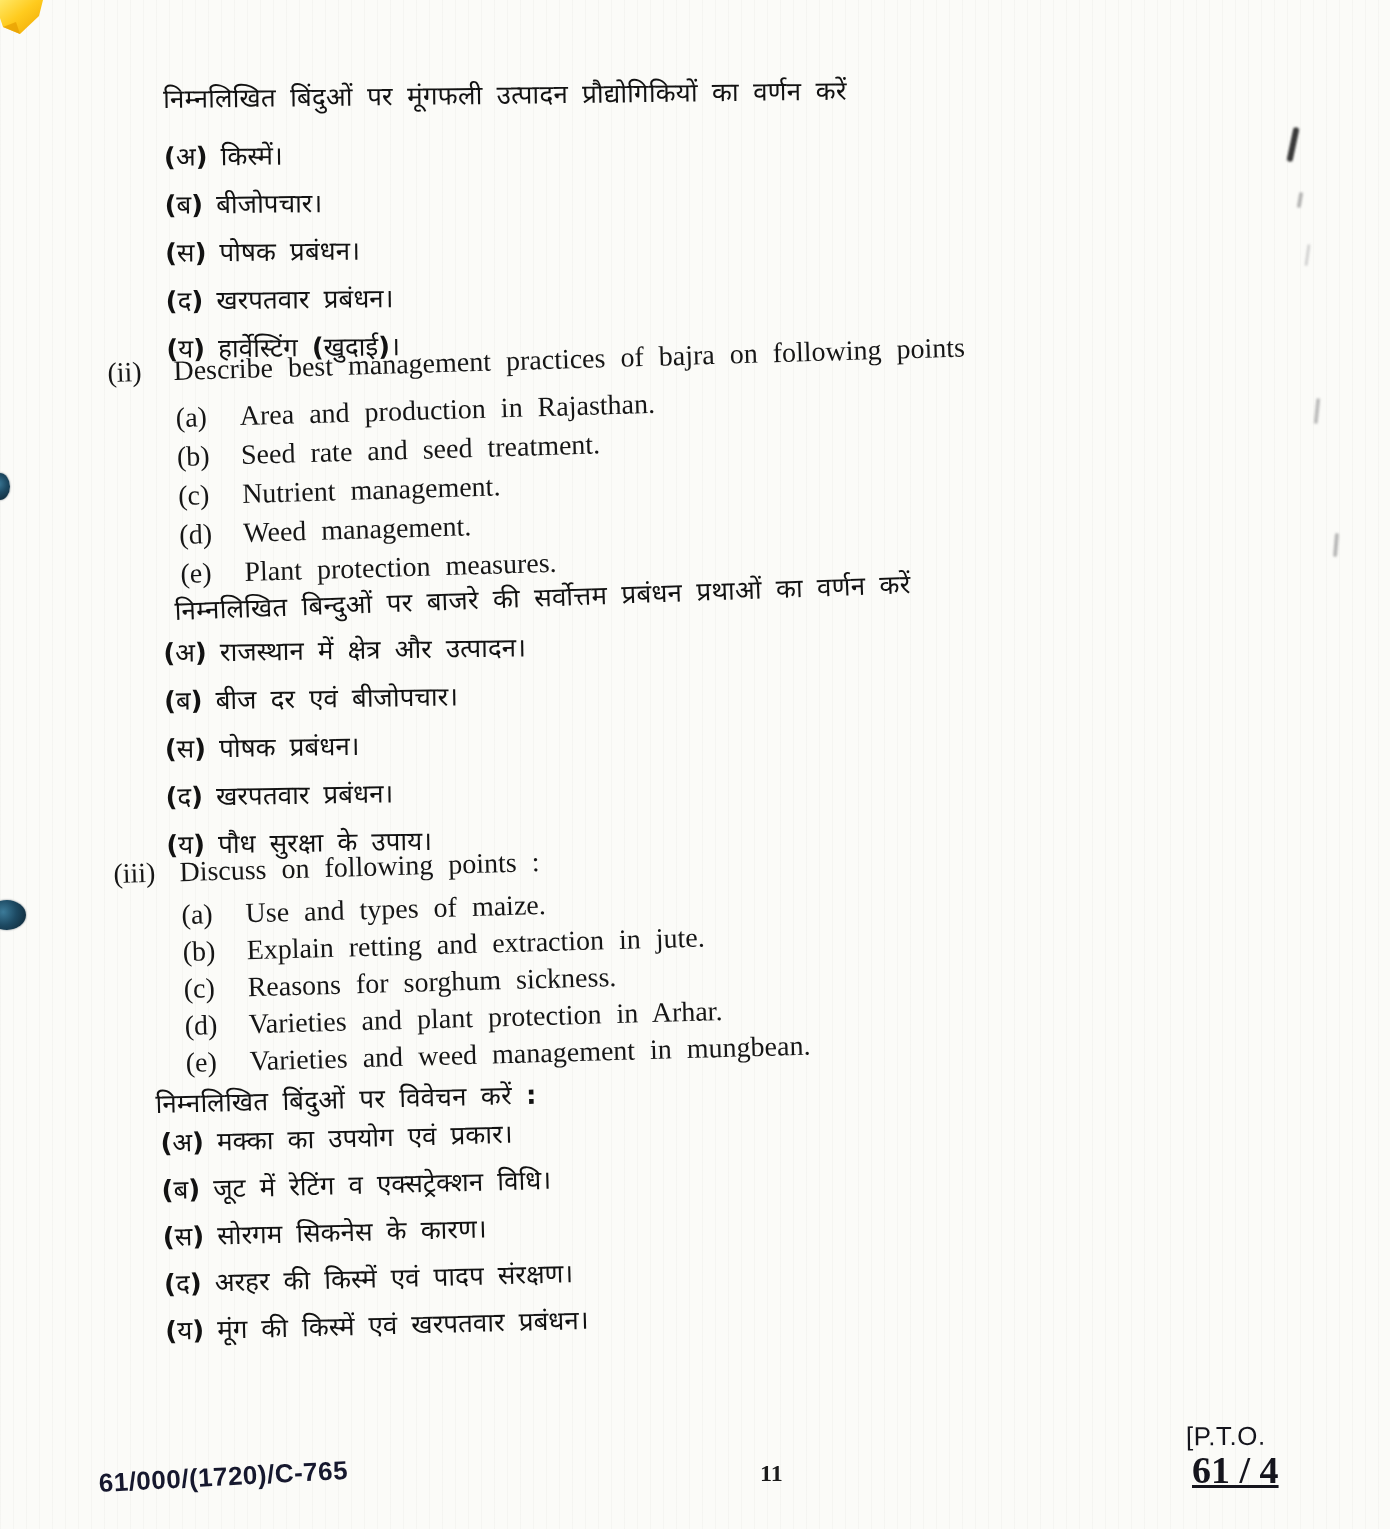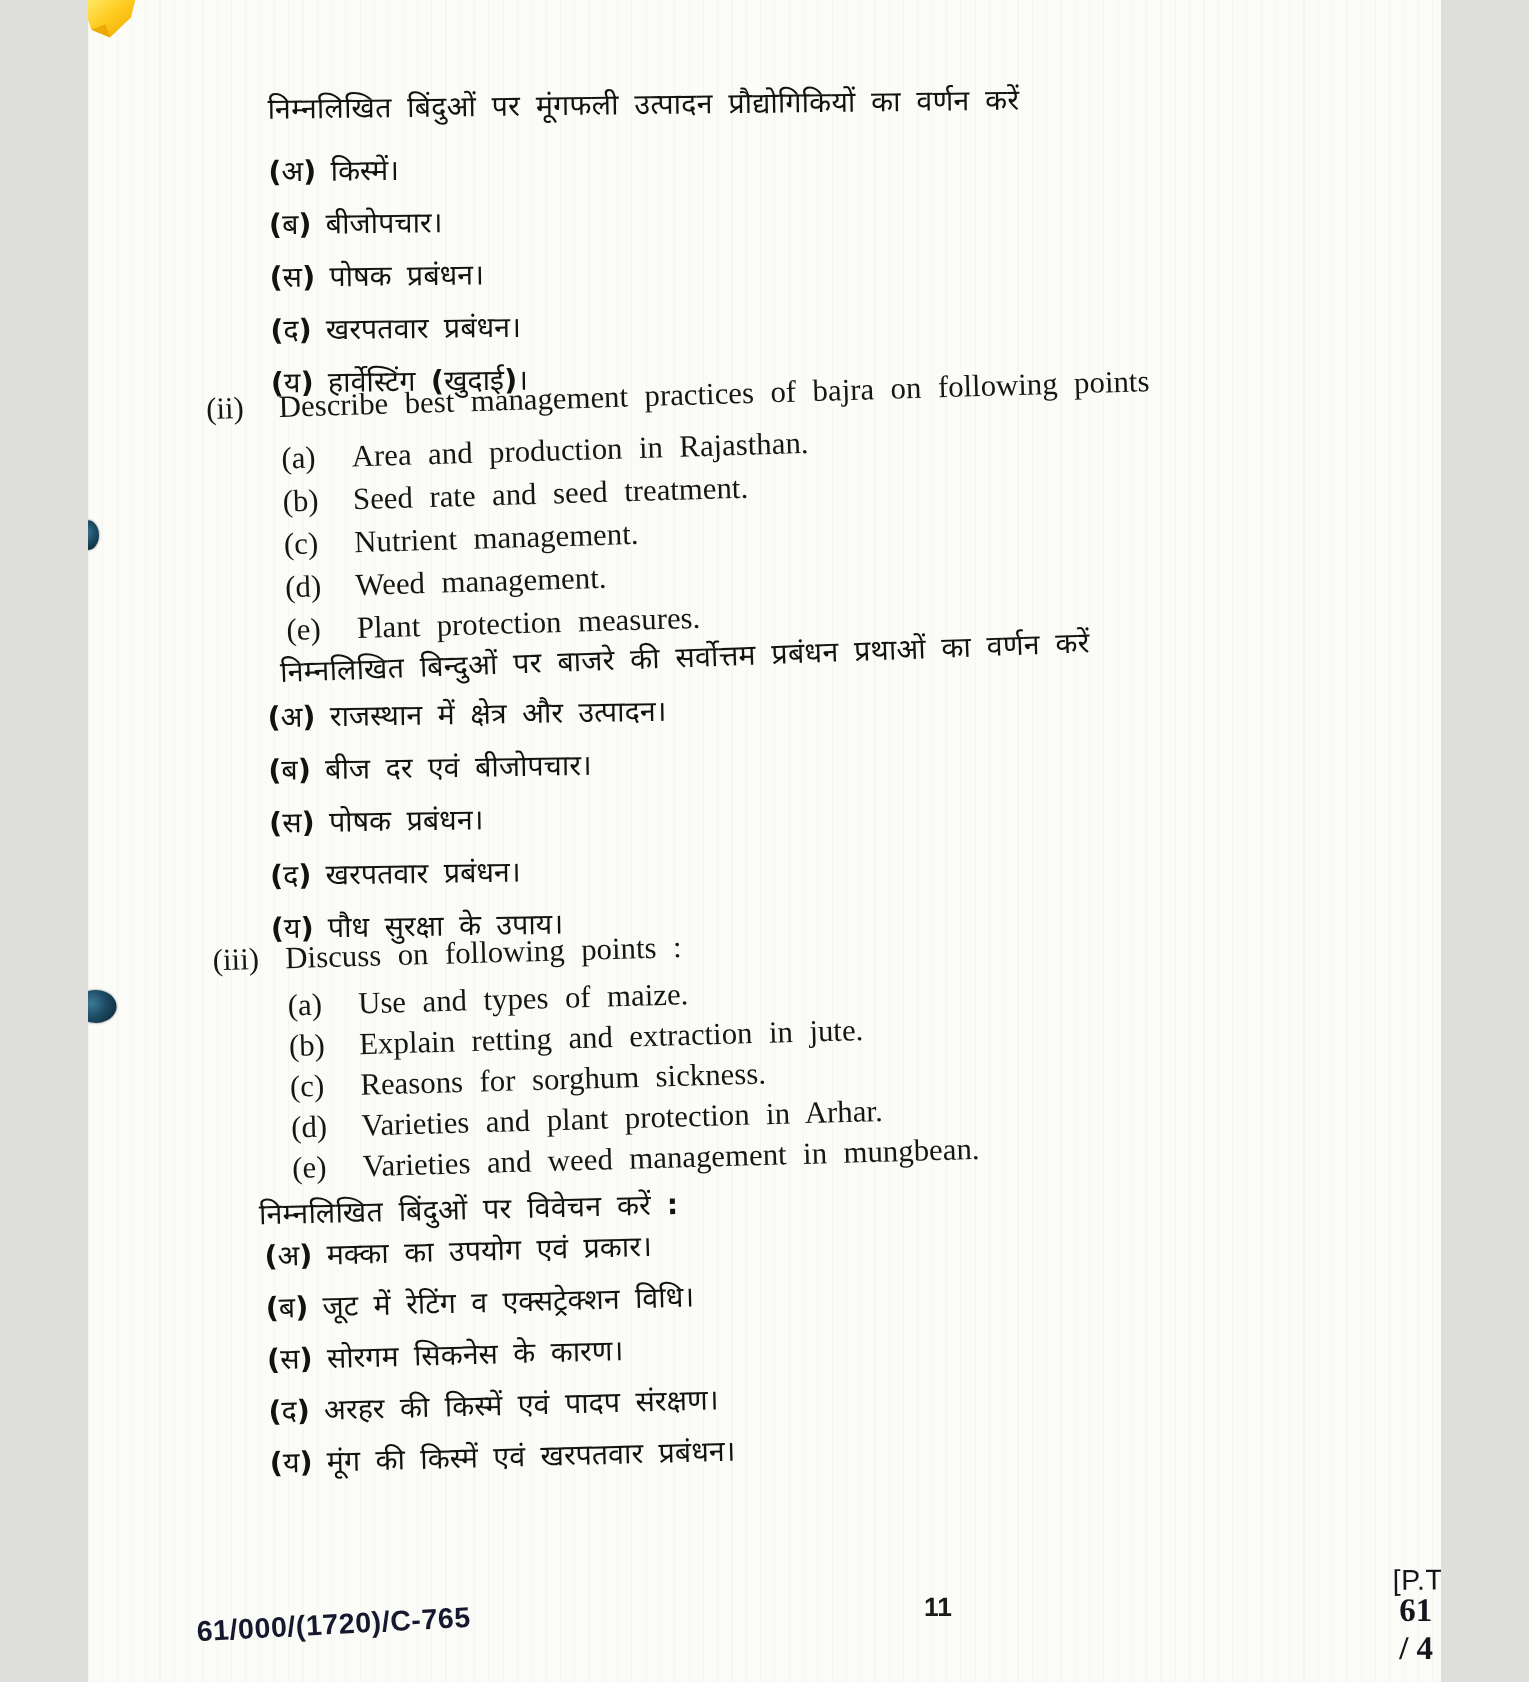--- a/index.html
+++ b/index.html
@@ -1,19 +1,19 @@
 <!DOCTYPE html>
 <html><head>
 <meta charset="utf-8">
 <style>
   * { margin:0; padding:0; box-sizing:border-box; }
   html,body { background:#dededa; }
   .page {
     position:relative;
-    width:1230px; height:1529px;
+    width:1390px; height:1529px;
     margin:0 auto;
     background:#fbfbf8;
     background-image:repeating-linear-gradient(90deg,
       rgba(110,110,100,0.045) 0px, rgba(110,110,100,0.045) 1px,
       rgba(0,0,0,0) 1px, rgba(0,0,0,0) 13px);
     overflow:hidden;
     font-synthesis:none;
     padding-left:48px;
   }
   .abs { position:absolute; }
@@ -41,23 +41,23 @@
   #discuss-en .en-items { margin-top:12px; }
   #discuss-en .item { margin-bottom:8px; }
   #discuss-hi-items .item { margin-bottom:17px; }
 
   
   .footer-code {
     font-family:"Liberation Sans","DejaVu Sans",sans-serif;
     font-weight:700; font-size:26px; color:#16182e;
     transform:rotate(-3deg); transform-origin:left top; letter-spacing:0.5px;
   }
-  .page-num { font-family:Liberation Sans, sans-serif; font-weight:700; font-size:24px; color:#1a1a1a; }
+  .page-num { font-family:Liberation Serif, serif; font-weight:700; font-size:24px; color:#1a1a1a;margin-top:12px; }
   .pto { font-family:"Liberation Sans","DejaVu Sans",sans-serif; font-weight:400; font-size:26px; color:#15151d; letter-spacing:0.5px; }
-  .paper-no { font-family:"Liberation Serif","DejaVu Serif",serif; font-weight:700; font-size:30px; color:#15151d; }
+  .paper-no { font-family:"Liberation Serif","DejaVu Serif",serif; font-weight:700; font-size:38px; color:#15151d;text-decoration:underline; }
 
   
   .dot {
     position:absolute; border-radius:50%;
     background:radial-gradient(circle at 40% 40%, #3c7b99 0%, #1d4a63 45%, #0d2230 100%);
     box-shadow:0 0 2px rgba(10,30,45,0.6);
   }
   .edge-mark { position:absolute; border-radius:3px; }
 </style>
 </head>

